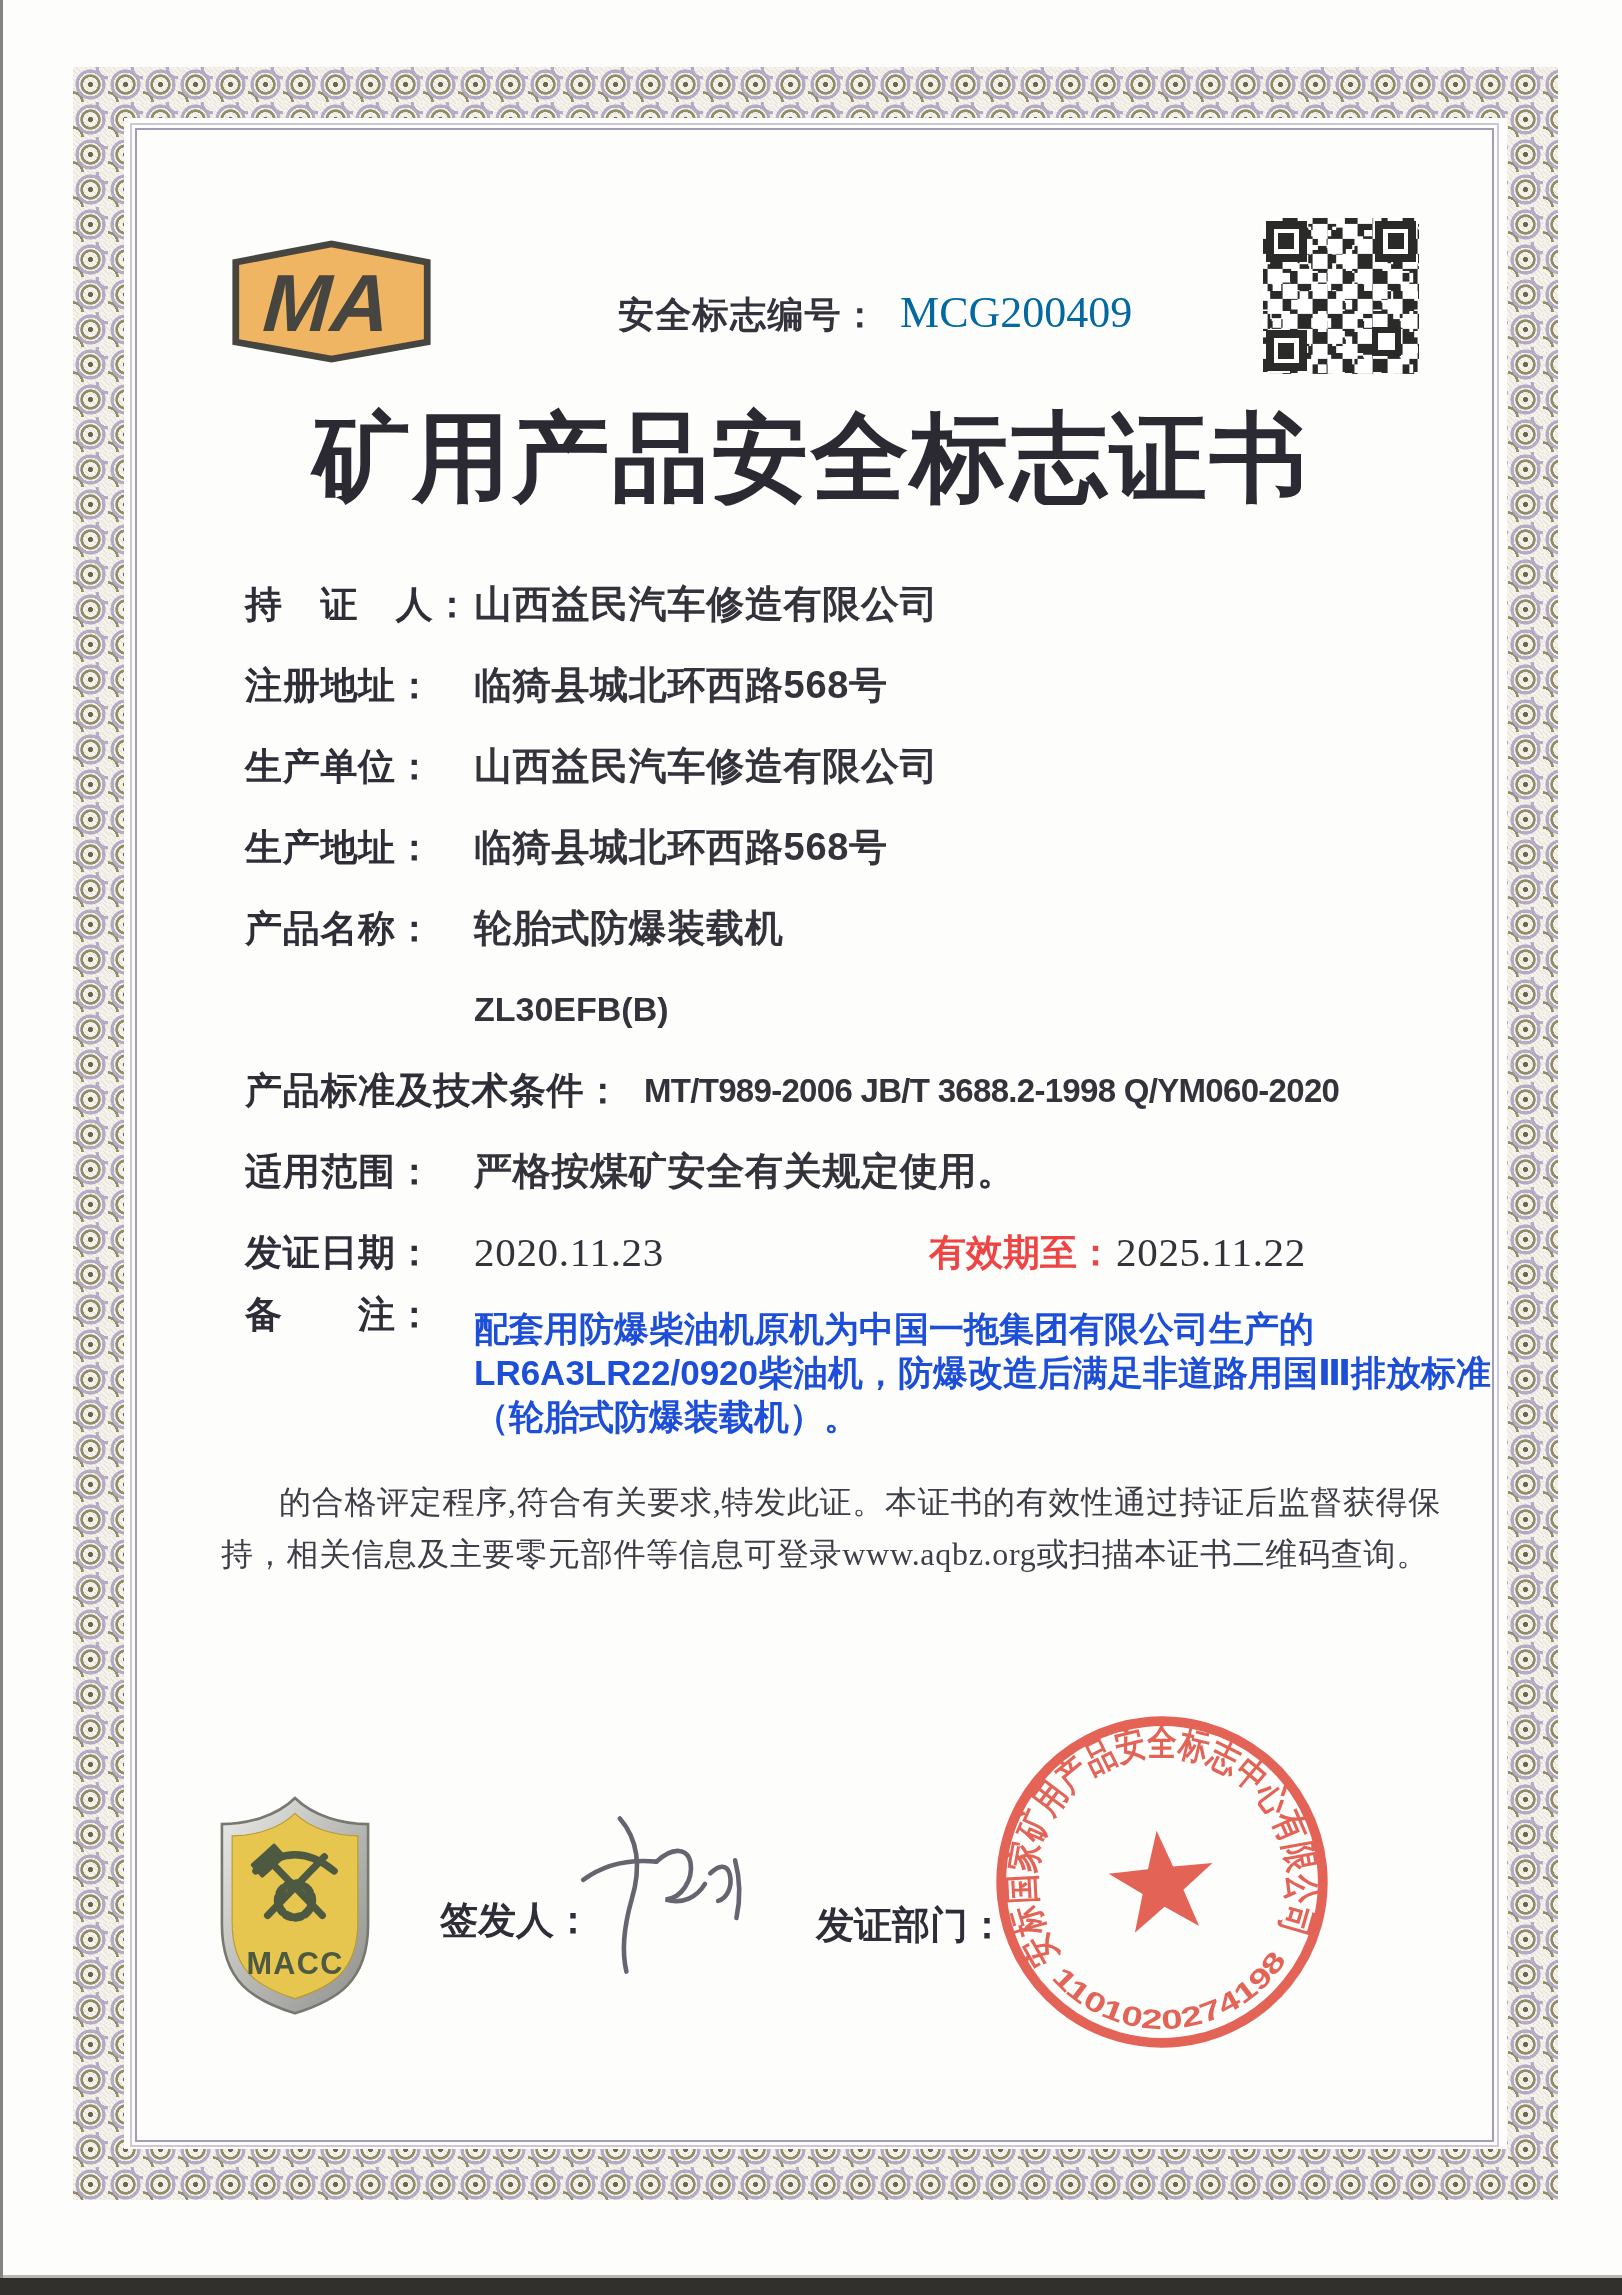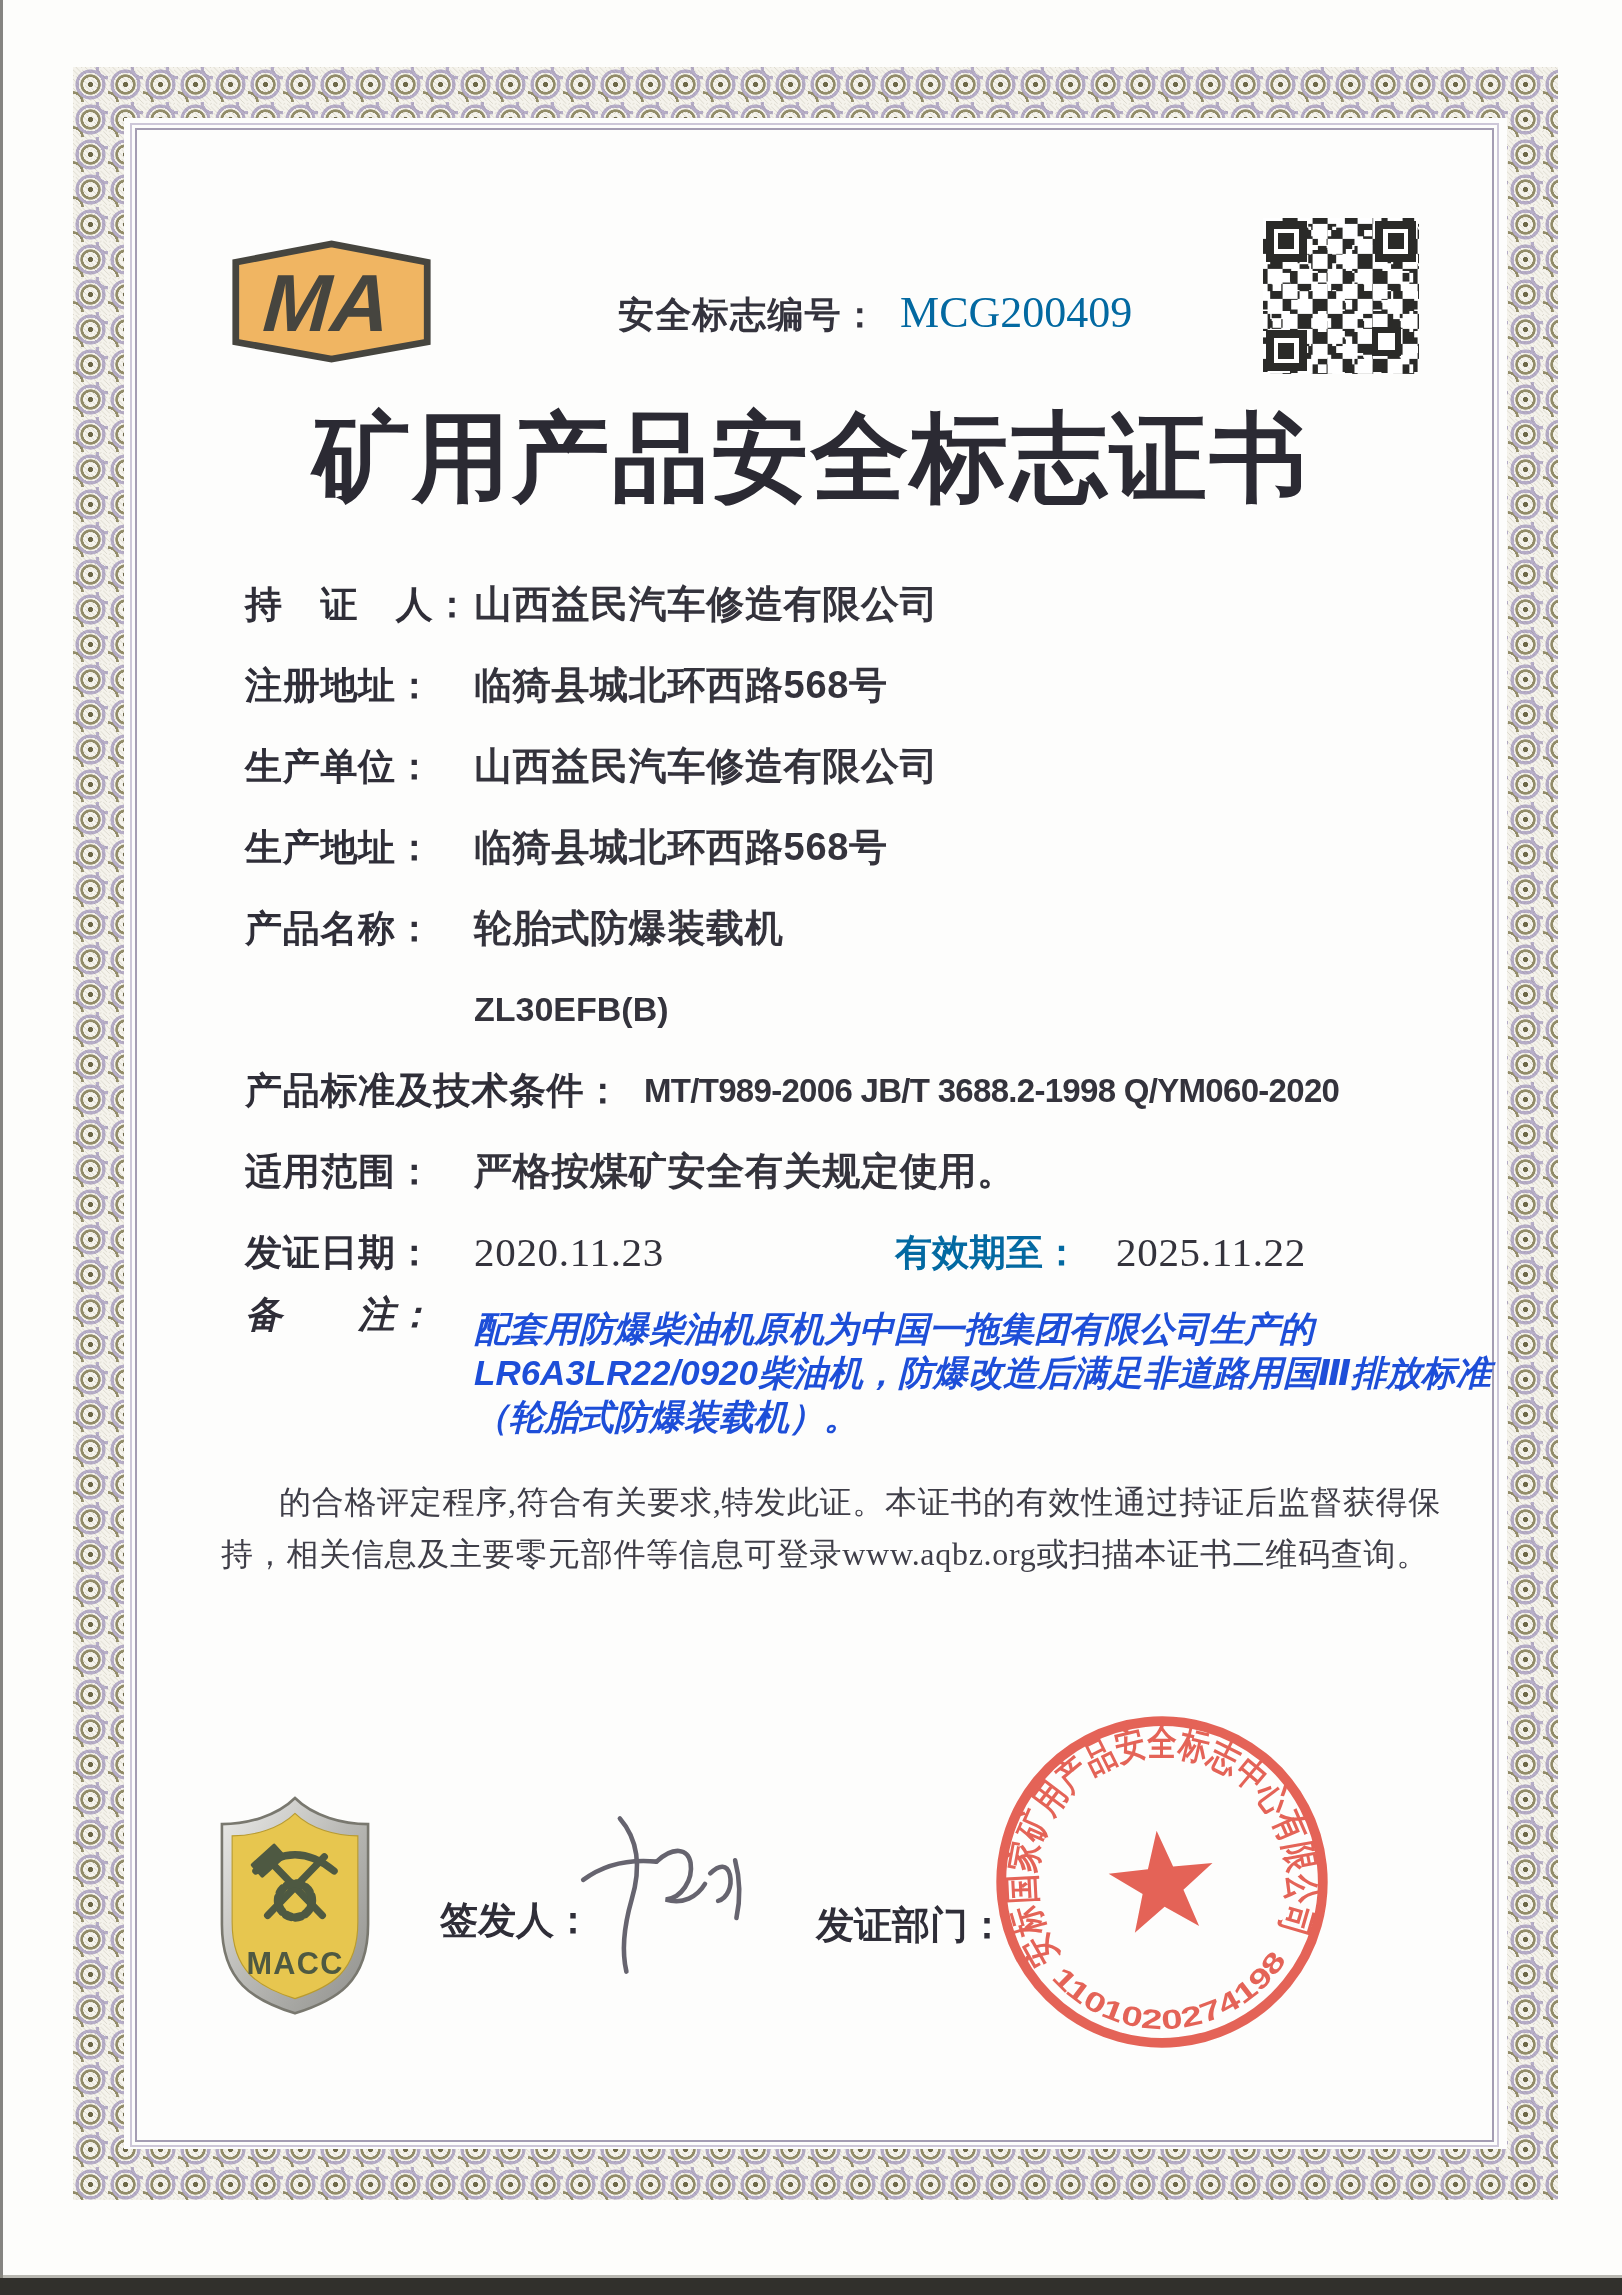--- a/index.html
+++ b/index.html
@@ -49,24 +49,24 @@
   
   .fields{position:absolute;left:245px;top:564px;width:1251px;}
   .row{position:relative;height:81px;}
   .row .lbl{position:absolute;left:0;top:0;line-height:81px;font-size:37px;font-weight:bold;
     color:#2f2e38;letter-spacing:0.7px;white-space:nowrap;}
   .row .val{position:absolute;left:229px;top:0;line-height:81px;font-size:38px;font-weight:bold;
     color:#34333c;letter-spacing:0.7px;white-space:nowrap;}
   .row .val.latin{font-size:34px;letter-spacing:0;}
   .row .val.std{left:399px;font-size:33px;letter-spacing:-0.7px;}
   .row .val.date{font-family:"Liberation Serif","DejaVu Serif",serif;font-weight:normal;font-size:41px;letter-spacing:0.7px;}
-  .row .lbl2{position:absolute;left:650px;top:0;line-height:81px;font-size:37px;font-weight:bold;color:#0369a1;white-space:nowrap;}
+  .row .lbl2{position:absolute;left:684px;top:0;line-height:81px;font-size:37px;font-weight:bold;color:#ef4444;white-space:nowrap;}
   .row .val2{position:absolute;left:871px;top:0;line-height:81px;font-family:"Liberation Serif","DejaVu Serif",serif;
     font-size:41px;color:#34333c;letter-spacing:0.7px;white-space:nowrap;}
-  .remark{height:auto;padding-top:14.4px;font-style:italic;}
+  .remark{height:auto;padding-top:14.4px;}
   .remark .lbl{line-height:44px;}
   .remark-lines{margin-left:229px;}
   .remark-lines div{line-height:44px;font-size:35px;font-weight:bold;color:#1d4ed8;white-space:nowrap;}
 
   
   .statement{position:absolute;left:221px;top:1476px;width:1263px;
     font-family:"Liberation Serif","DejaVu Serif",serif;color:#3f3e48;}
   .statement div{font-size:32px;line-height:52px;white-space:nowrap;letter-spacing:0.7px;}
   .statement div:first-child{text-indent:58px;}
 

